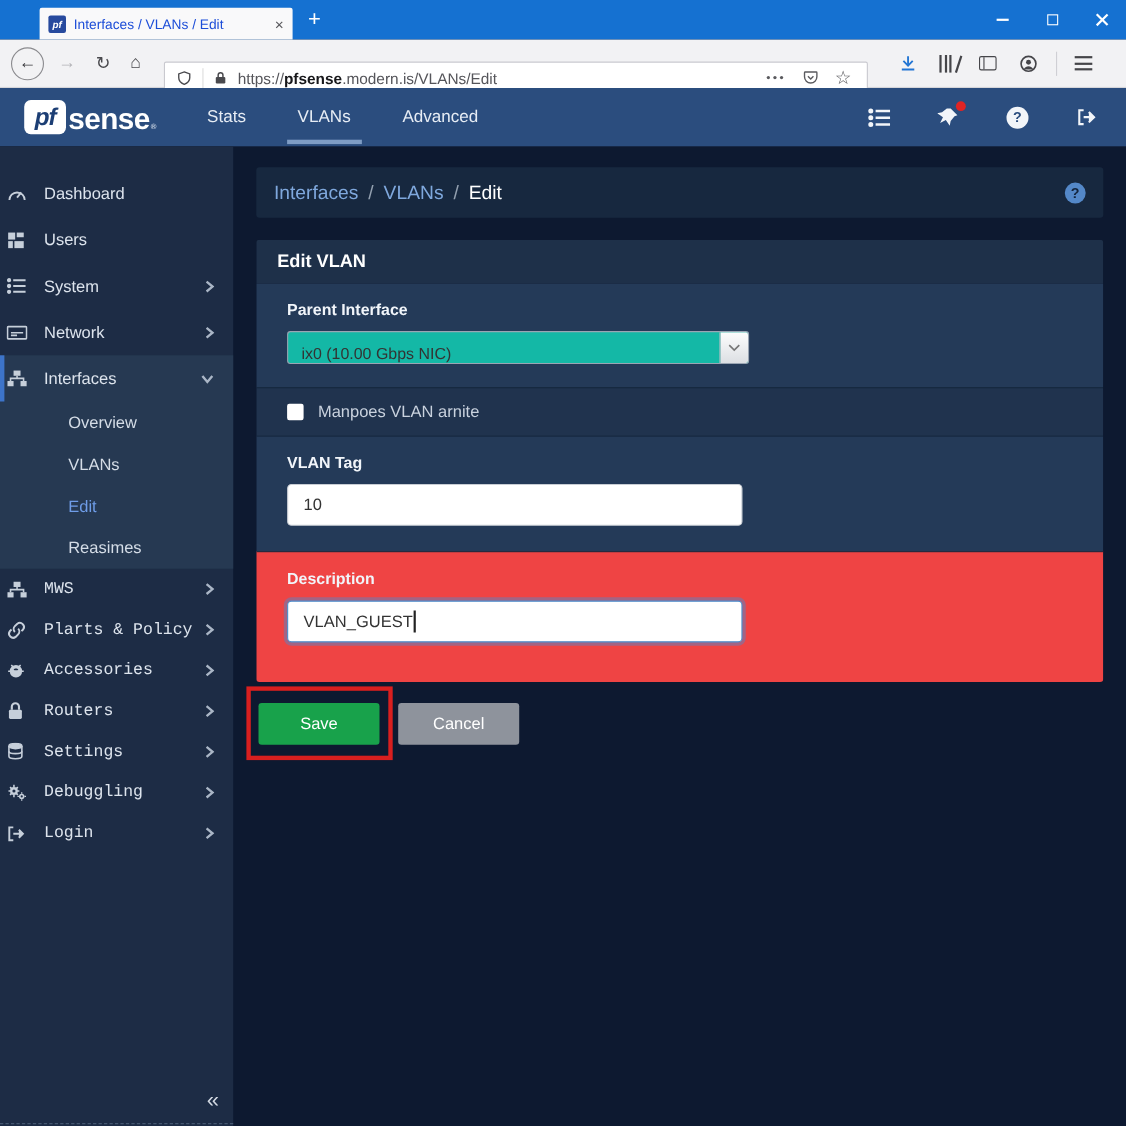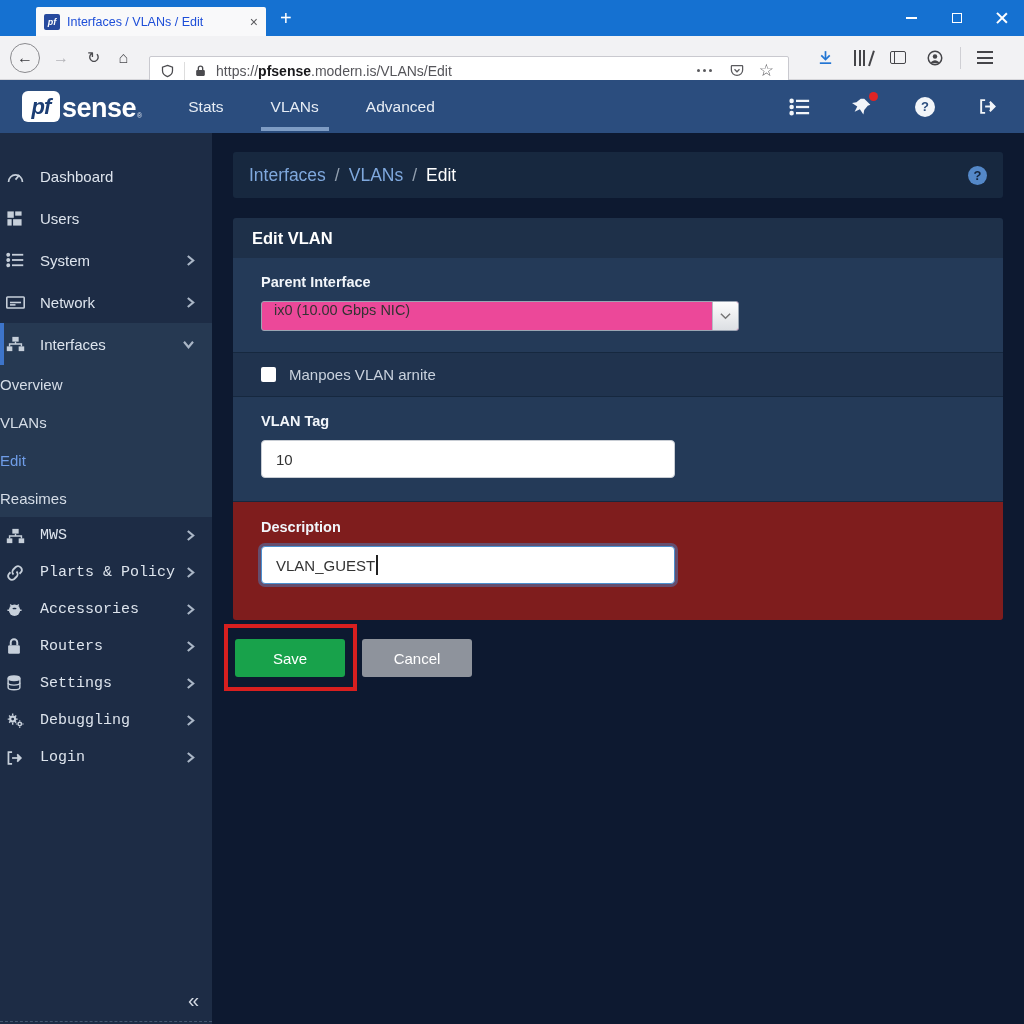--- a/index.html
+++ b/index.html
@@ -60,21 +60,21 @@
 
   
   .page { position:absolute; top:133px; left:0; right:0; bottom:0; display:flex; }
   .sidebar { width:212px; background:#1d2c45; position:relative; padding-top:22px; flex-shrink:0; }
   .sidebar::after { content:""; position:absolute; left:0; right:0; bottom:2px; border-bottom:1px dashed #44566f; }
   .s-item { height:42px; display:flex; align-items:center; padding-left:6px; color:#dde4ed; font-size:15px; position:relative; }
   .s-item .s-ic { width:19px; margin-right:15px; display:flex; color:#c6cfda; }
   .s-chev { position:absolute; right:17px; display:flex; color:#aab6c6; }
   .active-group { background:#263952; }
   .s-item.current::before { content:""; position:absolute; left:0; top:0; bottom:0; width:4px; background:#3d74c9; }
-  .s-sub { height:38px; display:flex; align-items:center; color:#d5dde7; font-size:15px; }
+  .s-sub { height:38px; display:flex; align-items:center; padding-left:62px; color:#d5dde7; font-size:15px; }
   .s-sub.link { color:#6f9de8; }
   .s-lower .s-item { height:37px;font-family:Liberation Mono, monospace; }
   .collapse-btn { position:absolute; right:16px; bottom:12px; color:#d4dae3; font-size:20px; letter-spacing:-3px; }
 
   .content { flex:1; padding:19px 21px 0; }
 
   
   .crumb-card { height:46px; background:#17283f; border-radius:3px; display:flex; align-items:center; padding:0 16px; }
   .crumb-link { color:#7fa8dd; font-size:17.5px; }
   .crumb-sep { color:#93a0b0; font-size:17.5px; margin:0 9px; }
@@ -82,22 +82,22 @@
   .help-circle { margin-left:auto; width:19px; height:19px; border-radius:50%; background:#5488c8; color:#13243c; font-size:13px; font-weight:bold; display:flex; align-items:center; justify-content:center; }
 
   
   .panel { margin-top:20px; border-radius:3px; overflow:hidden; }
   .panel-header { height:40px; background:#1e3049; display:flex; align-items:center; padding:0 19px; }
   .panel-title { color:#fff; font-weight:bold; font-size:16.5px; }
   .form-label { display:block; color:#f1f5fa; font-weight:bold; font-size:14.5px; margin-bottom:11px; }
   .row-a { background:#243a58; padding:16px 28px 21px; }
   .row-b { background:#20334e; border-top:1px solid #16283f; border-bottom:1px solid #16283f; padding:13px 28px; display:flex; align-items:center; }
   .row-c { background:#243a58; padding:16px 28px 23px; }
-  .row-d { background:#7f1d1d; border-top:1px solid #16283f; padding:17px 28px 36px; }
-  .select-box { width:478px; height:30px; background:#ec4899; border:1px solid #9aa5b3; border-radius:3px; display:flex; align-items:flex-start; overflow:hidden; }
+  .row-d { background:#ef4444; border-top:1px solid #16283f; padding:17px 28px 36px; }
+  .select-box { width:420px; height:30px; background:#14b8a6; border:1px solid #9aa5b3; border-radius:3px; display:flex; align-items:flex-end; overflow:hidden; }
   .select-text { flex:1; font-size:14.5px; color:#333; padding-left:12px; }
   .select-arrow { width:26px; align-self:stretch; border-left:1px solid #b6bcc4; background:linear-gradient(#fdfdfd,#dcdfe3); display:flex; align-items:center; justify-content:center; color:#666; }
   .checkbox { width:15px; height:15px; background:#fff; border-radius:2px; }
   .check-label { margin-left:13px; color:#c9d2de; font-size:15px; }
   .text-input { width:414px; height:38px; background:#fff; border:1px solid #c8cdd4; border-radius:4px; font-size:15px; color:#333; padding-left:14px; font-family:"Liberation Sans",sans-serif; display:flex; align-items:center; }
   .text-input.focused { border:1px solid #4a90d0; box-shadow:0 0 0 3px rgba(70,140,210,0.45); }
   .caret { width:1.5px; height:20px; background:#222; margin-left:1px; }
 
   
   .btn-row { margin-top:19px; display:flex; gap:17px; position:relative; padding-left:2px; }

